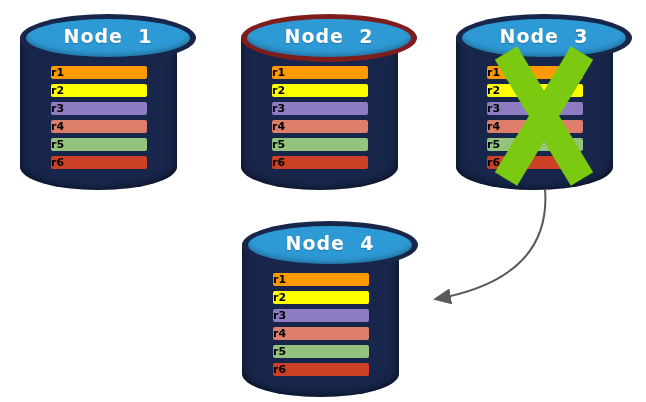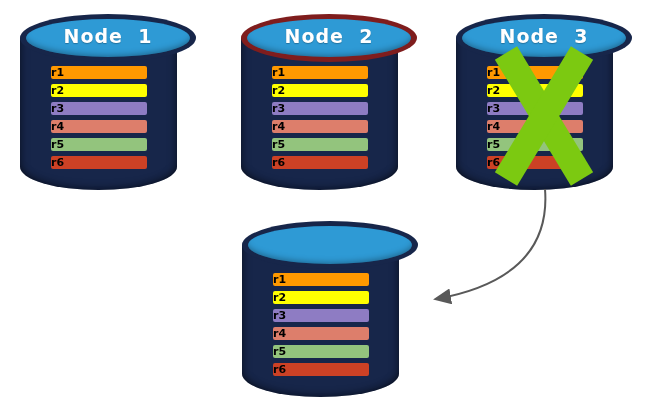--- a/index.html
+++ b/index.html
@@ -95,20 +95,21 @@
     <svg class="x-mark" width="110" height="140" viewBox="0 0 110 140">
       <line x1="17" y1="7" x2="93" y2="133" stroke-width="26" stroke-linecap="butt" style="stroke: rgb(124, 201, 17);"></line>
       <line x1="93" y1="7" x2="17" y2="133" stroke-width="26" stroke-linecap="butt" style="stroke: rgb(124, 201, 17);"></line>
     </svg>
   </div>
 
   <div class="node node-4">
     <div class="cyl-body" style="background: rgb(23, 38, 74);"></div>
     <div class="cyl-cap" style="background: rgb(23, 38, 74);">
       <div class="cyl-cap-inner" style="background: rgb(46, 154, 213);"></div>
+      <div class="node-label" style="color: rgb(255, 255, 255);">Node  4</div>
     </div>
     <div class="rows" style="color: rgb(0, 0, 0);">
       <div class="row" style="background: rgb(255, 153, 0);">r1</div>
       <div class="row" style="background: rgb(255, 255, 0);">r2</div>
       <div class="row" style="background: rgb(142, 124, 195);">r3</div>
       <div class="row" style="background: rgb(221, 126, 107);">r4</div>
       <div class="row" style="background: rgb(147, 196, 125);">r5</div>
       <div class="row" style="background: rgb(204, 65, 37);">r6</div>
     </div>
   </div>

